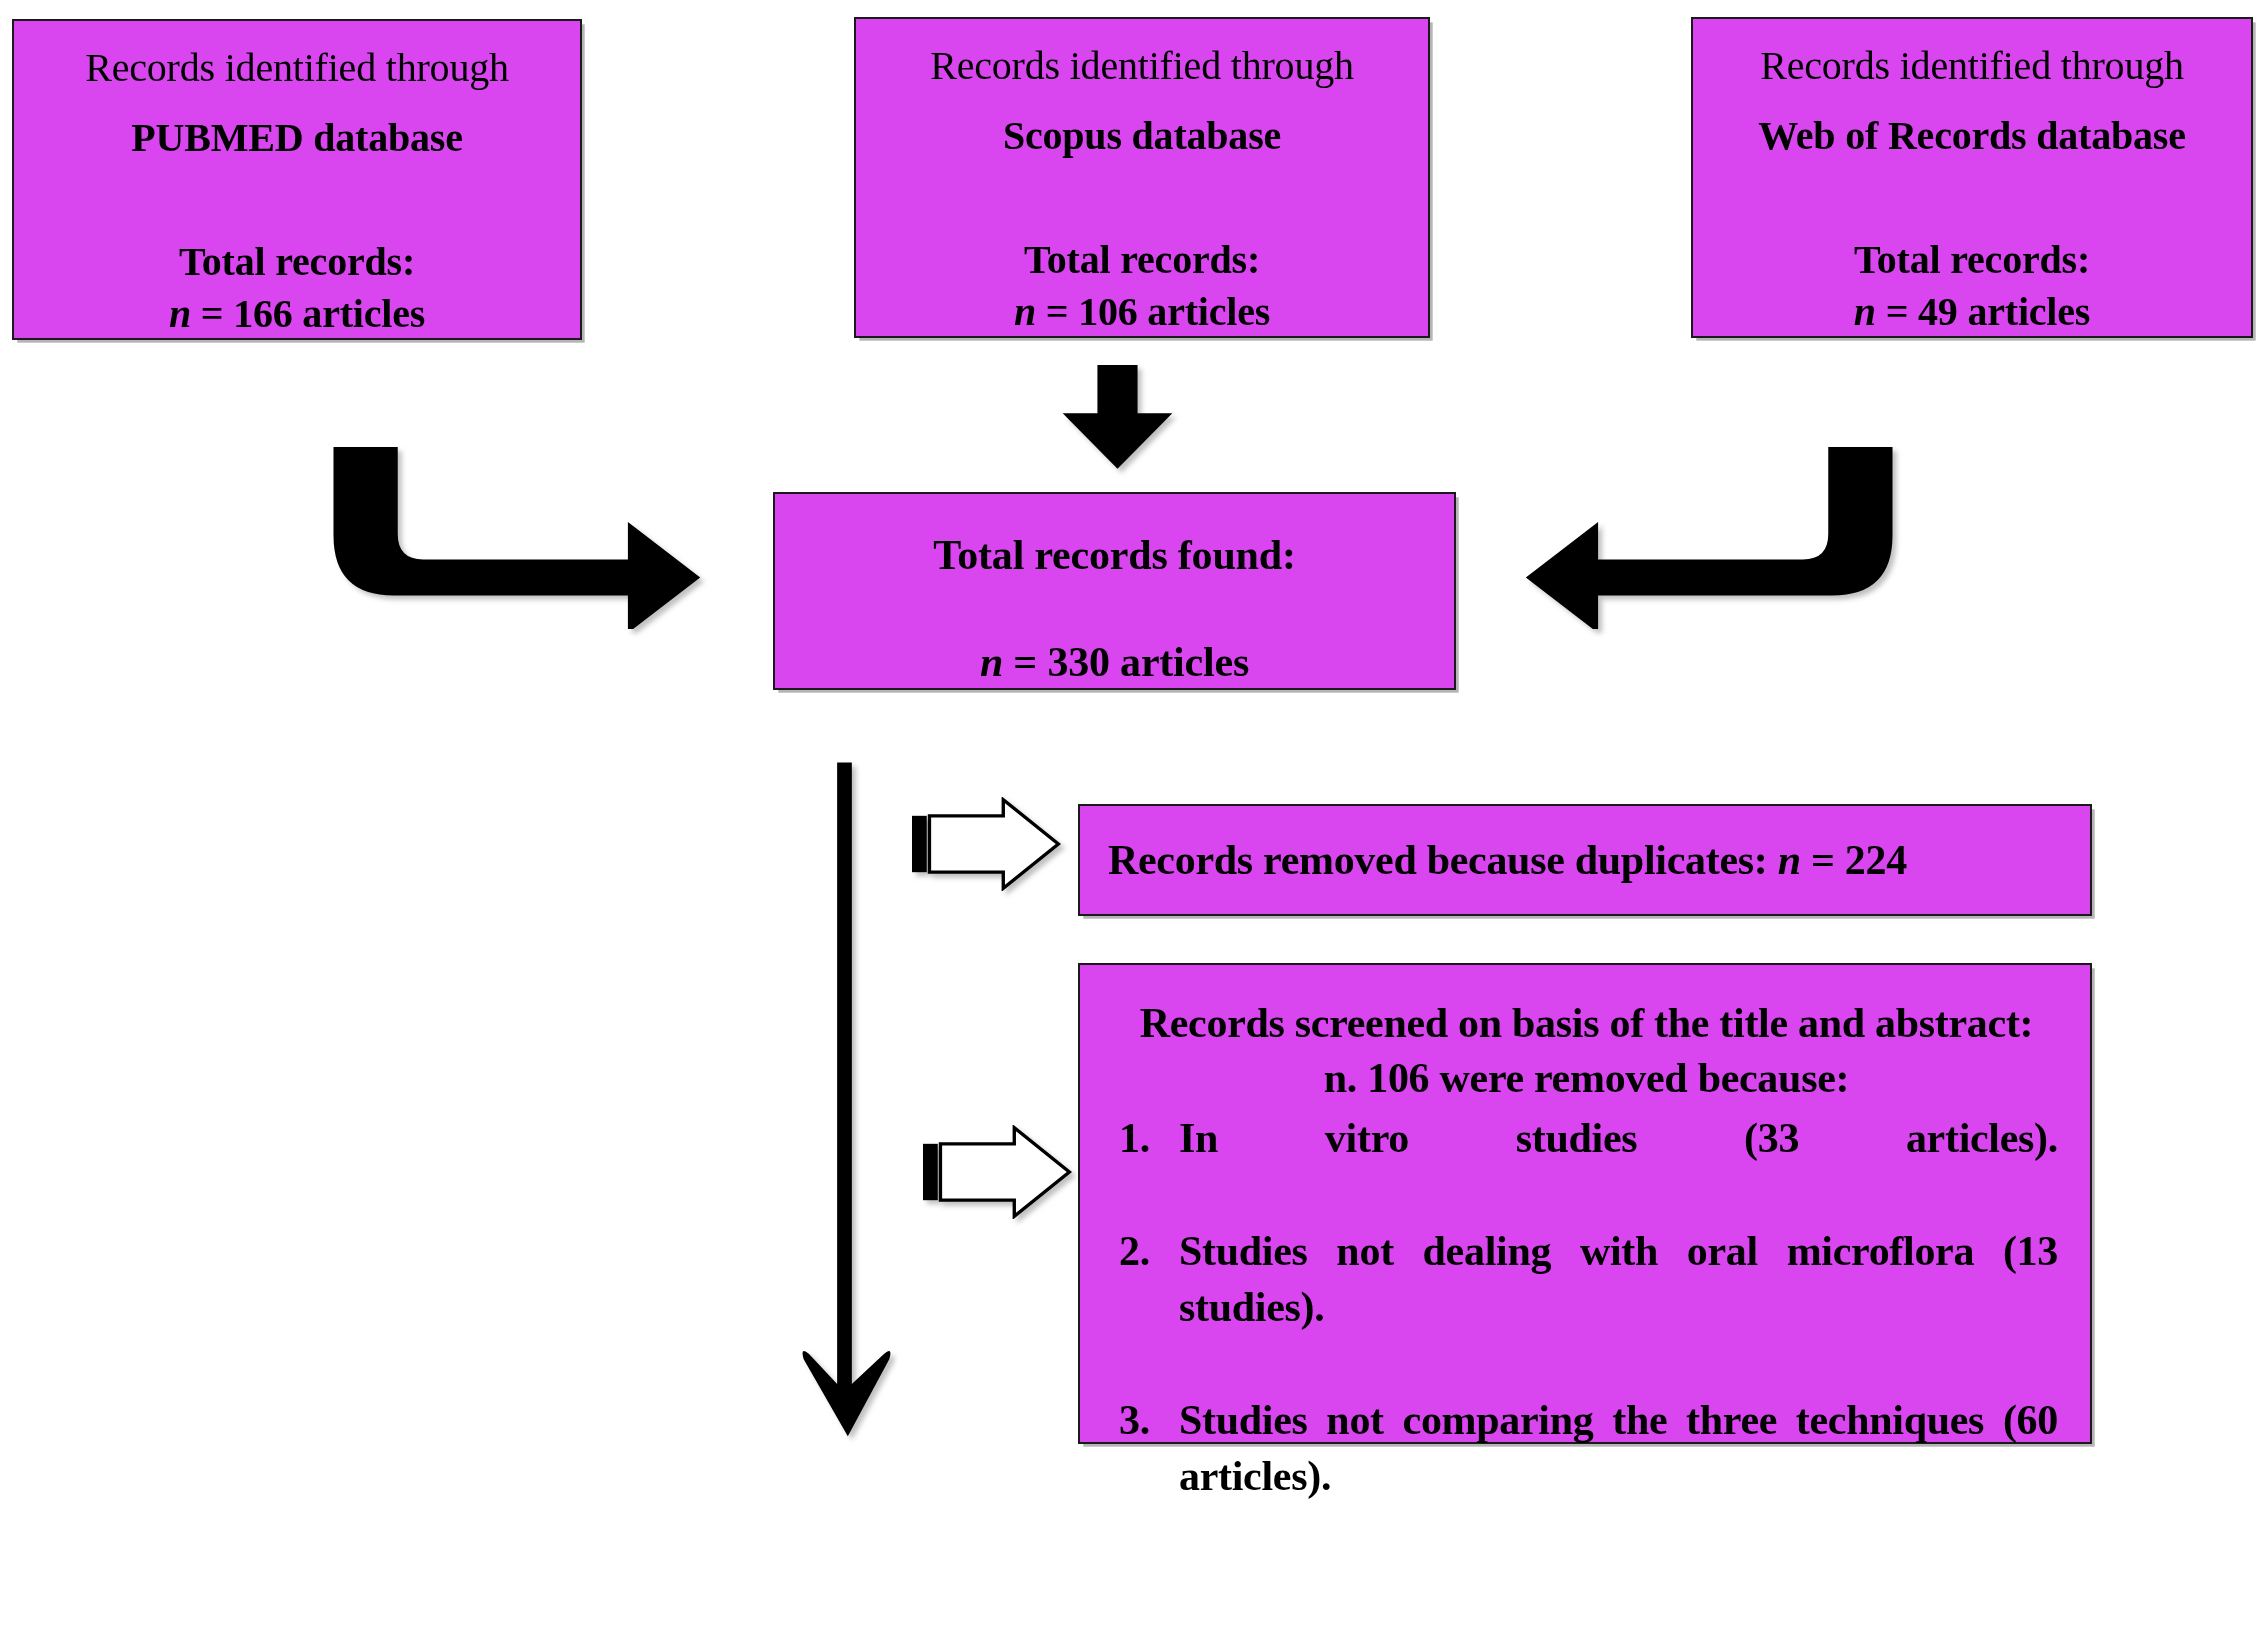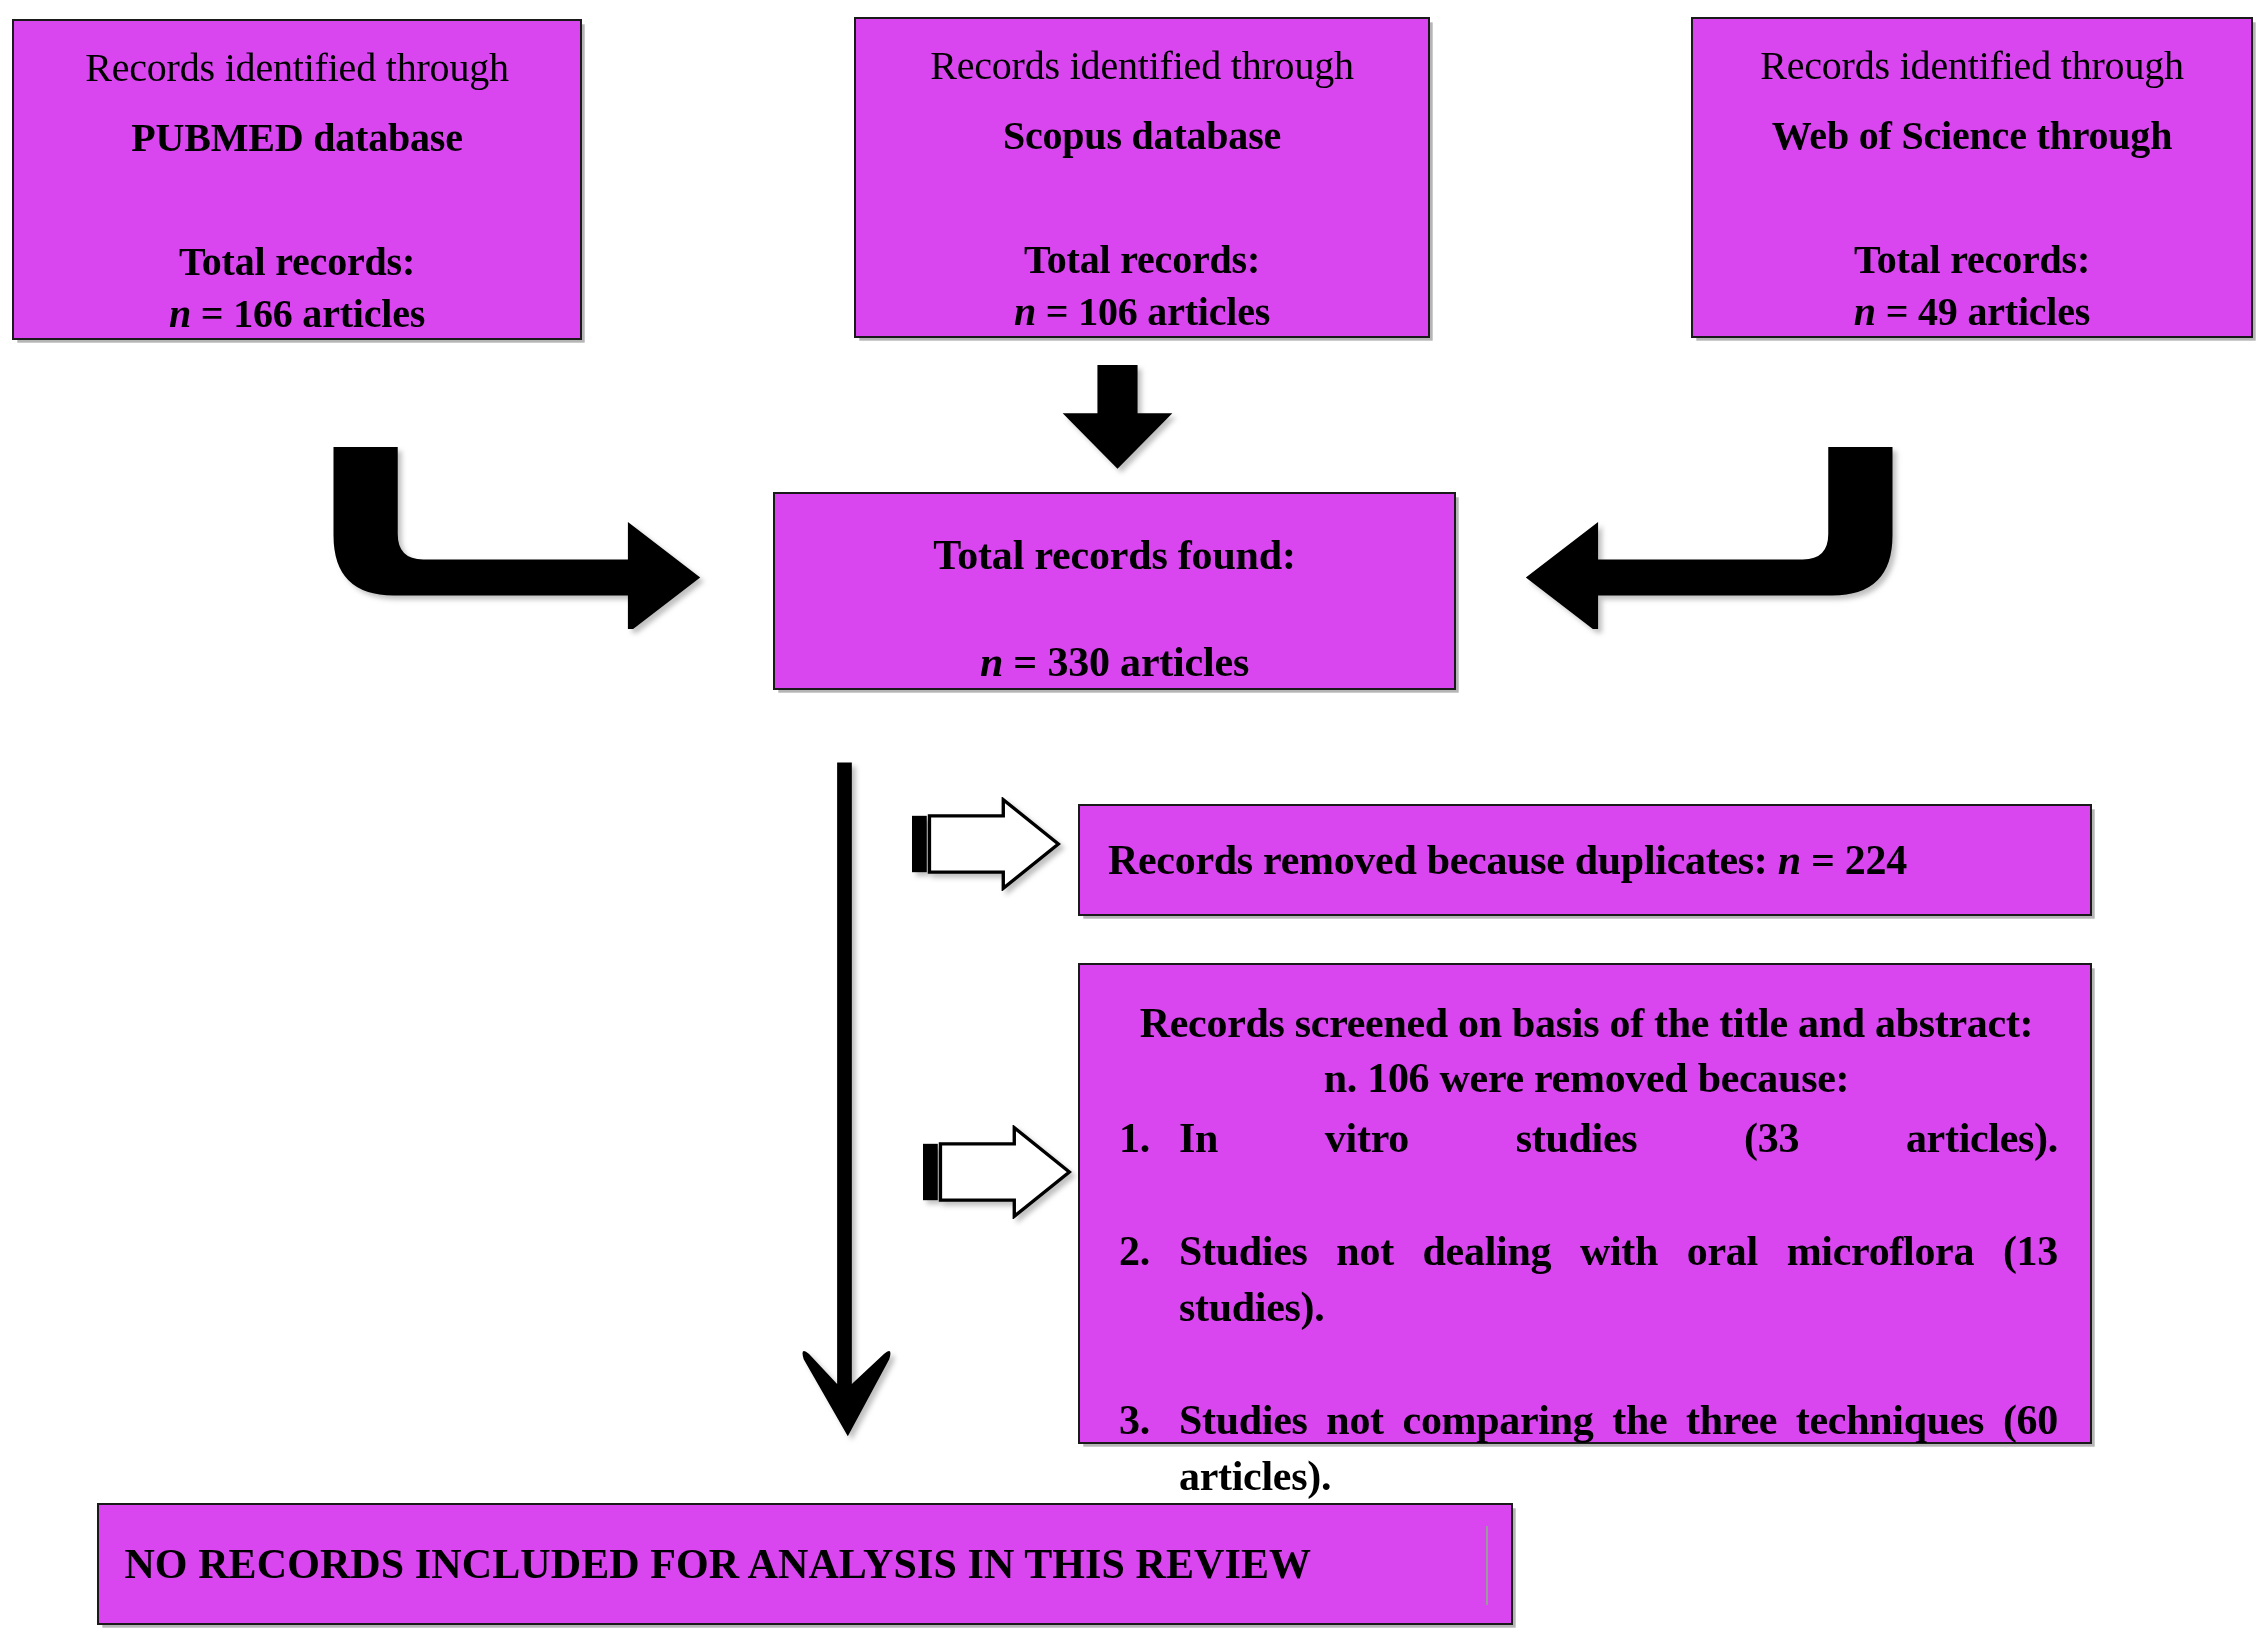--- a/index.html
+++ b/index.html
@@ -172,21 +172,21 @@
     <div class="src-line1">Records identified through</div>
     <div class="src-line2">Scopus database</div>
     <div class="src-total">Total records:</div>
     <div class="src-n">
       <span class="ital">n</span><span> = 106 articles</span>
     </div>
   </div>
 
   <div class="fbox src-box" style="left:1691px; top:16.7px; width:562px; height:321px;">
     <div class="src-line1">Records identified through</div>
-    <div class="src-line2">Web of Science through</div>
+    <div class="src-line2">Web of Records database</div>
     <div class="src-total">Total records:</div>
     <div class="src-n">
       <span class="ital">n</span><span> = 49 articles</span>
     </div>
   </div>
 
   <svg class="arrow-svg shadowed" style="left:1057px; top:365px;" width="121" height="107" viewBox="0 0 180 160">
     <path class="solid-arrow" d="M 60 0 L 120 0 L 120 72 L 172 72 L 90 155 L 8 72 L 60 72 Z"></path>
   </svg>
 
@@ -237,19 +237,15 @@
         <span class="num">2.</span>
         <span class="body">Studies not dealing with oral microflora (13 studies).</span>
       </li>
       <li>
         <span class="num">3.</span>
         <span class="body">Studies not comparing the three techniques (60 articles).</span>
       </li>
     </ul>
   </div>
 
-  <div class="fbox concl-box" style="left:97px; top:1503px; width:1416px; height:122px;">
-    <div class="concl-text">NO RECORDS INCLUDED FOR ANALYSIS IN THIS REVIEW</div>
-    <div class="caret" style="left:1387px; top:21.4px; height:79px;"></div>
-  </div>
 
 </div>
 
 
 </body></html>

